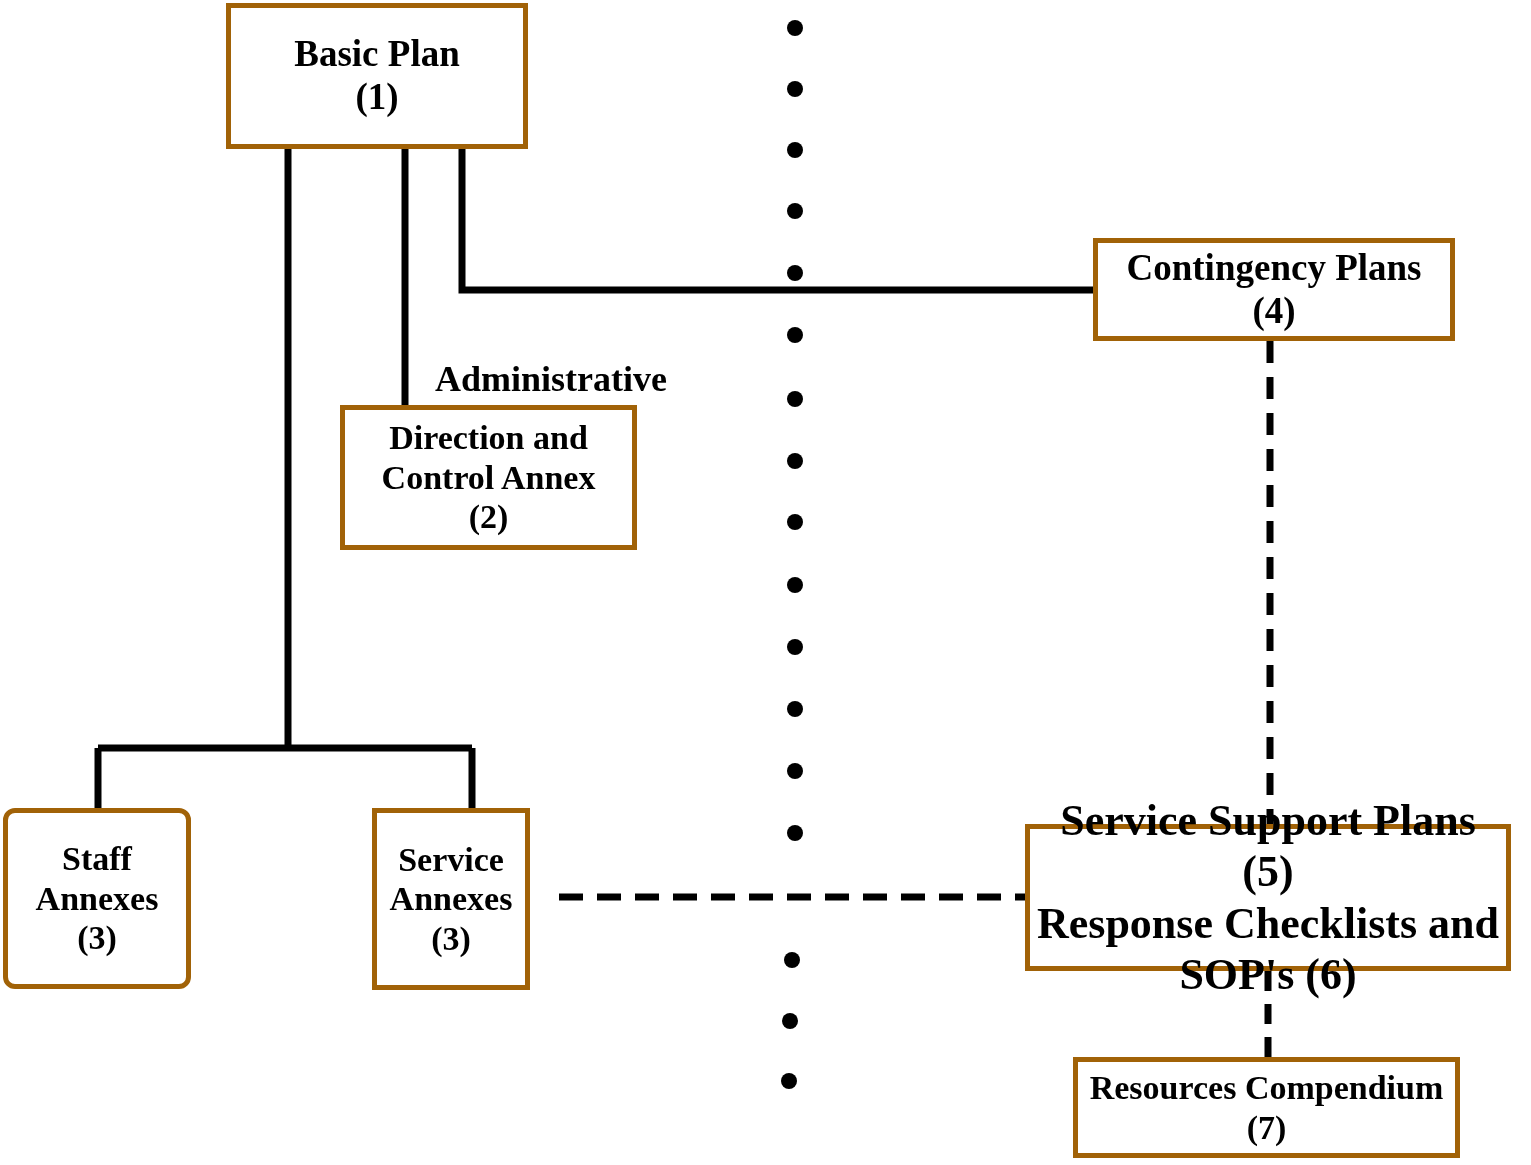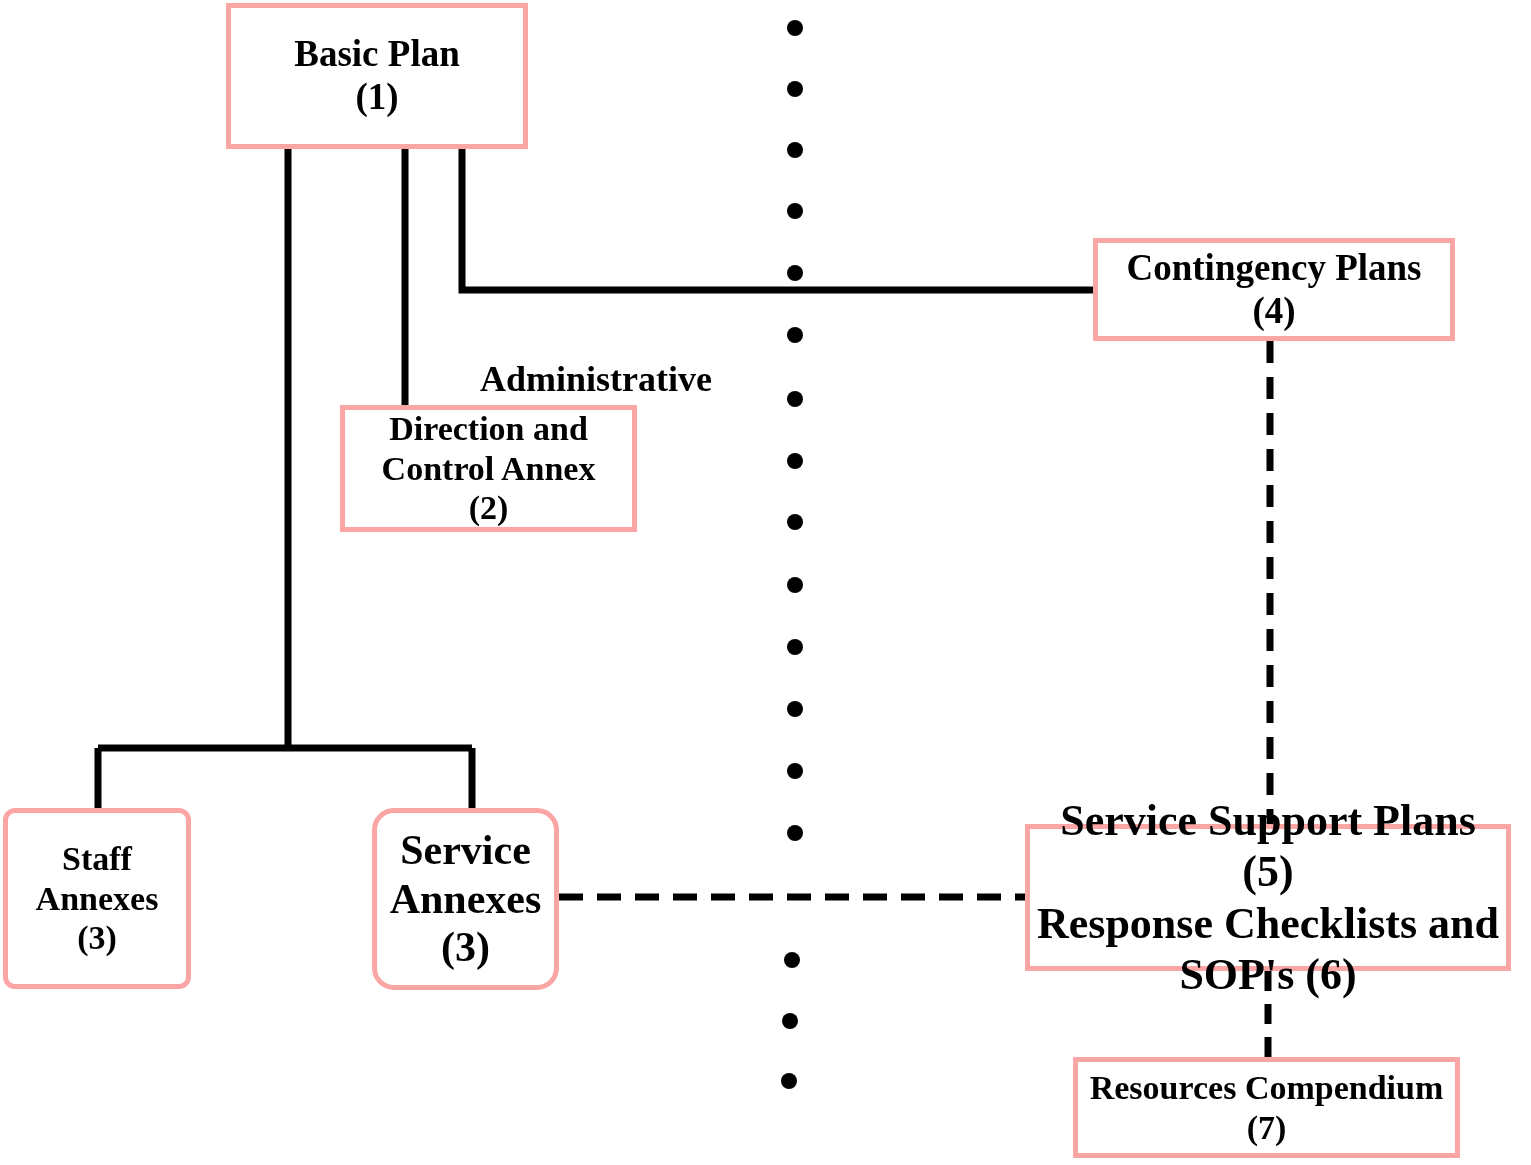--- a/index.html
+++ b/index.html
@@ -19,48 +19,48 @@
     position: absolute;
     left: 0;
     top: 0;
     width: 1531px;
     height: 1165px;
     pointer-events: none;
   }
   .node {
     position: absolute;
     box-sizing: border-box;
-    border: 5px solid #fca5a5;
+    border: 5px solid #a16207;
     background: #ffffff;
     display: flex;
     align-items: center;
     justify-content: center;
     text-align: center;
     color: #000000;
     font-weight: 700;
     line-height: 1.16;
     white-space: pre-line;
   }
   .free-label {
     position: absolute;
     color: #000000;
     font-weight: 700;
     white-space: nowrap;
   }
 
   
   #node-basic-plan      { left: 226px; top: 3px;    width: 302px; height: 146px; font-size: 37px; }
   #node-contingency     { left: 1093px; top: 238px; width: 362px; height: 103px; font-size: 37px; }
-  #node-direction       { left: 340px; top: 405px;  width: 297px; height: 127px; font-size: 34px; }
+  #node-direction       { left: 340px; top: 405px;  width: 297px; height: 145px; font-size: 34px; }
   #node-staff-annexes   { left: 3px;   top: 808px;  width: 188px; height: 181px; font-size: 34px; border-radius: 12px; }
-  #node-service-annexes { left: 372px; top: 808px;  width: 187px; height: 182px; font-size: 42px; border-radius: 22px; }
+  #node-service-annexes { left: 372px; top: 808px;  width: 158px; height: 182px; font-size: 34px; }
   #node-service-support { left: 1025px; top: 824px; width: 486px; height: 147px; font-size: 44px; }
   #node-resources       { left: 1073px; top: 1057px; width: 387px; height: 101px; font-size: 34px; }
 
-  #label-administrative { left: 435px; top: 358px; font-size: 36px; margin-left: 45px; }
+  #label-administrative { left: 435px; top: 358px; font-size: 36px; }
 </style>
 </head>
 <body>
 
 <div id="diagram-canvas">
 
   <svg class="wires" viewBox="0 0 1531 1165">
 
     <g>
       <circle cx="795" cy="28" r="8"></circle>

